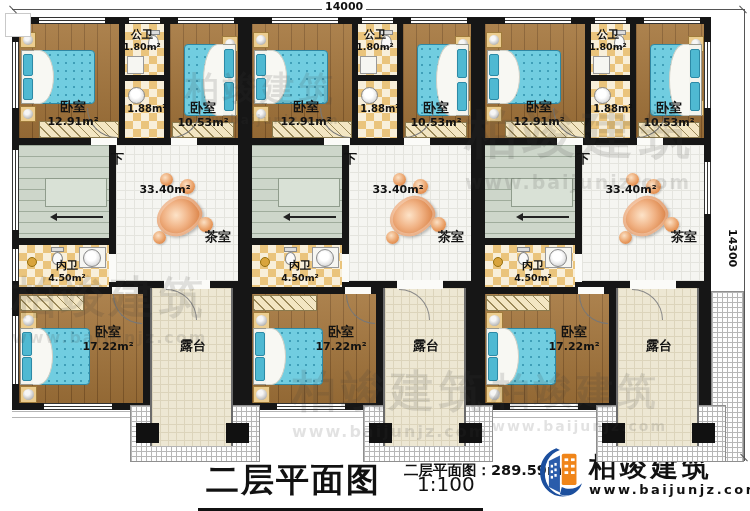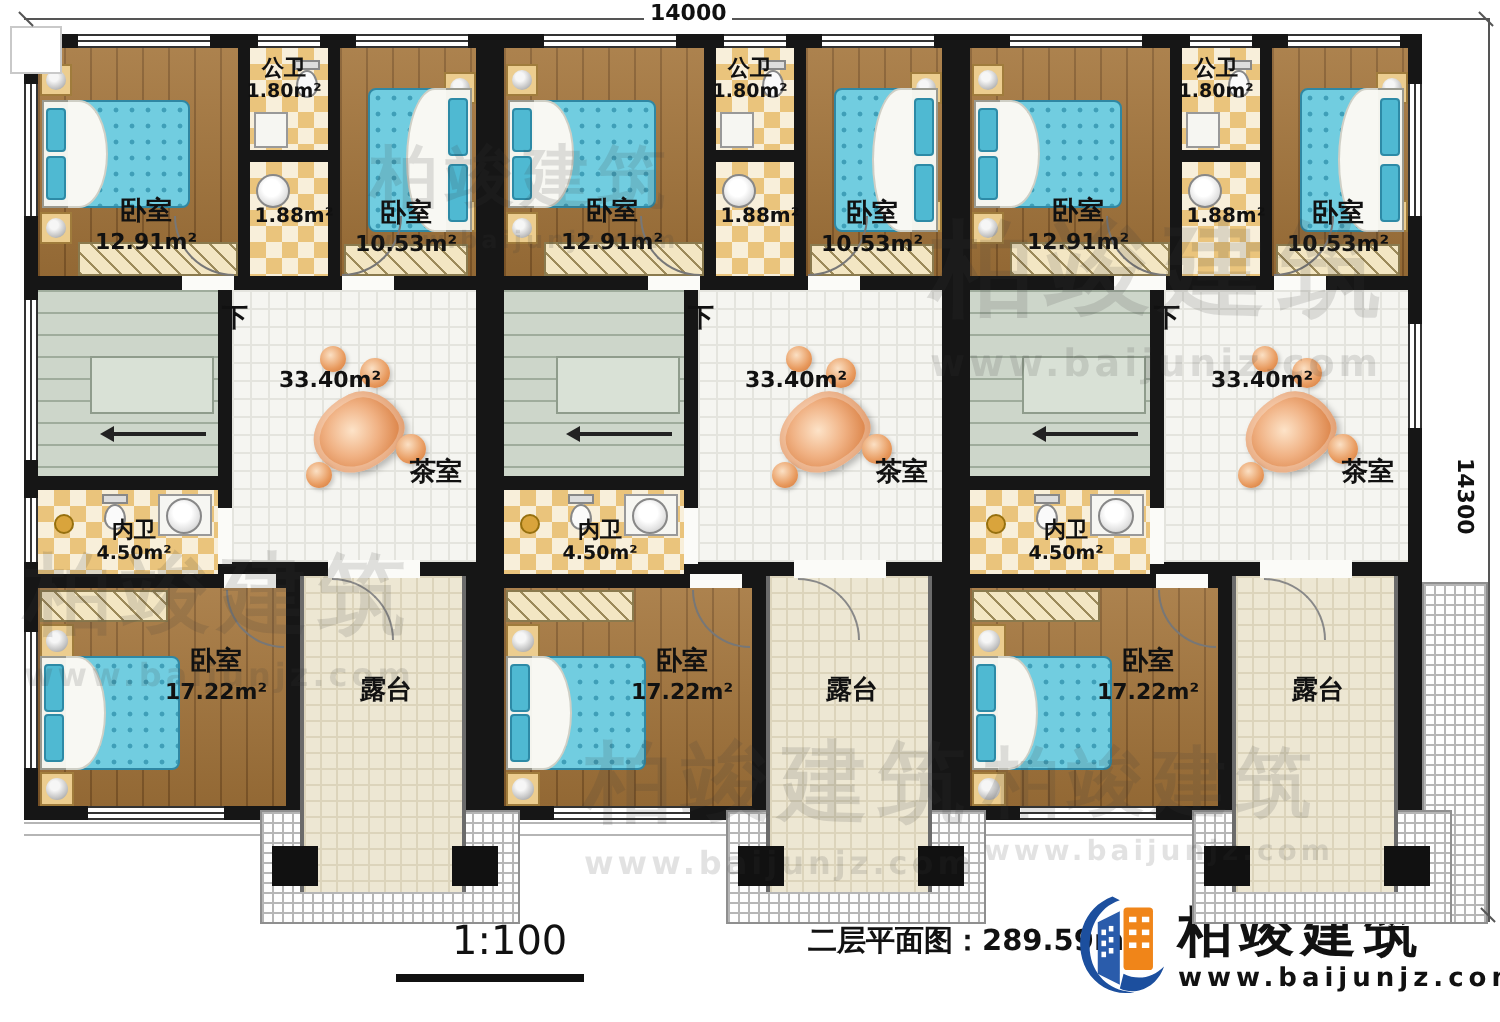--- a/index.html
+++ b/index.html
@@ -542,20 +542,21 @@
   <div class="wm" style="left:292px;top:362px;">
     <div class="t" style="font-size:44px;letter-spacing:5px;">柏竣建筑</div>
     <div class="u" style="font-size:16px;">www.baijunjz.com</div>
   </div>
   <div class="wm" style="left:492px;top:366px;">
     <div class="t" style="font-size:38px;letter-spacing:4px;">柏竣建筑</div>
     <div class="u" style="font-size:14px;">www.baijunjz.com</div>
   </div>
 
   <div class="title-row">
+    <span class="main-title">二层平面图</span>
     <span class="scale-txt">1:100</span>
   </div>
   <div class="info">
     <div class="info-l1">
       <span>二层平面图：</span><span>289.59m²</span>
     </div>
   </div>
   <div class="brand">
     <svg width="46" height="56" viewBox="0 0 50 60">
       <path d="M22 2 C6 8 0 26 8 42 C14 52 24 56 34 54 C22 54 12 46 10 34 C8 20 14 8 26 4 Z" fill="#1c4f9e"></path>

